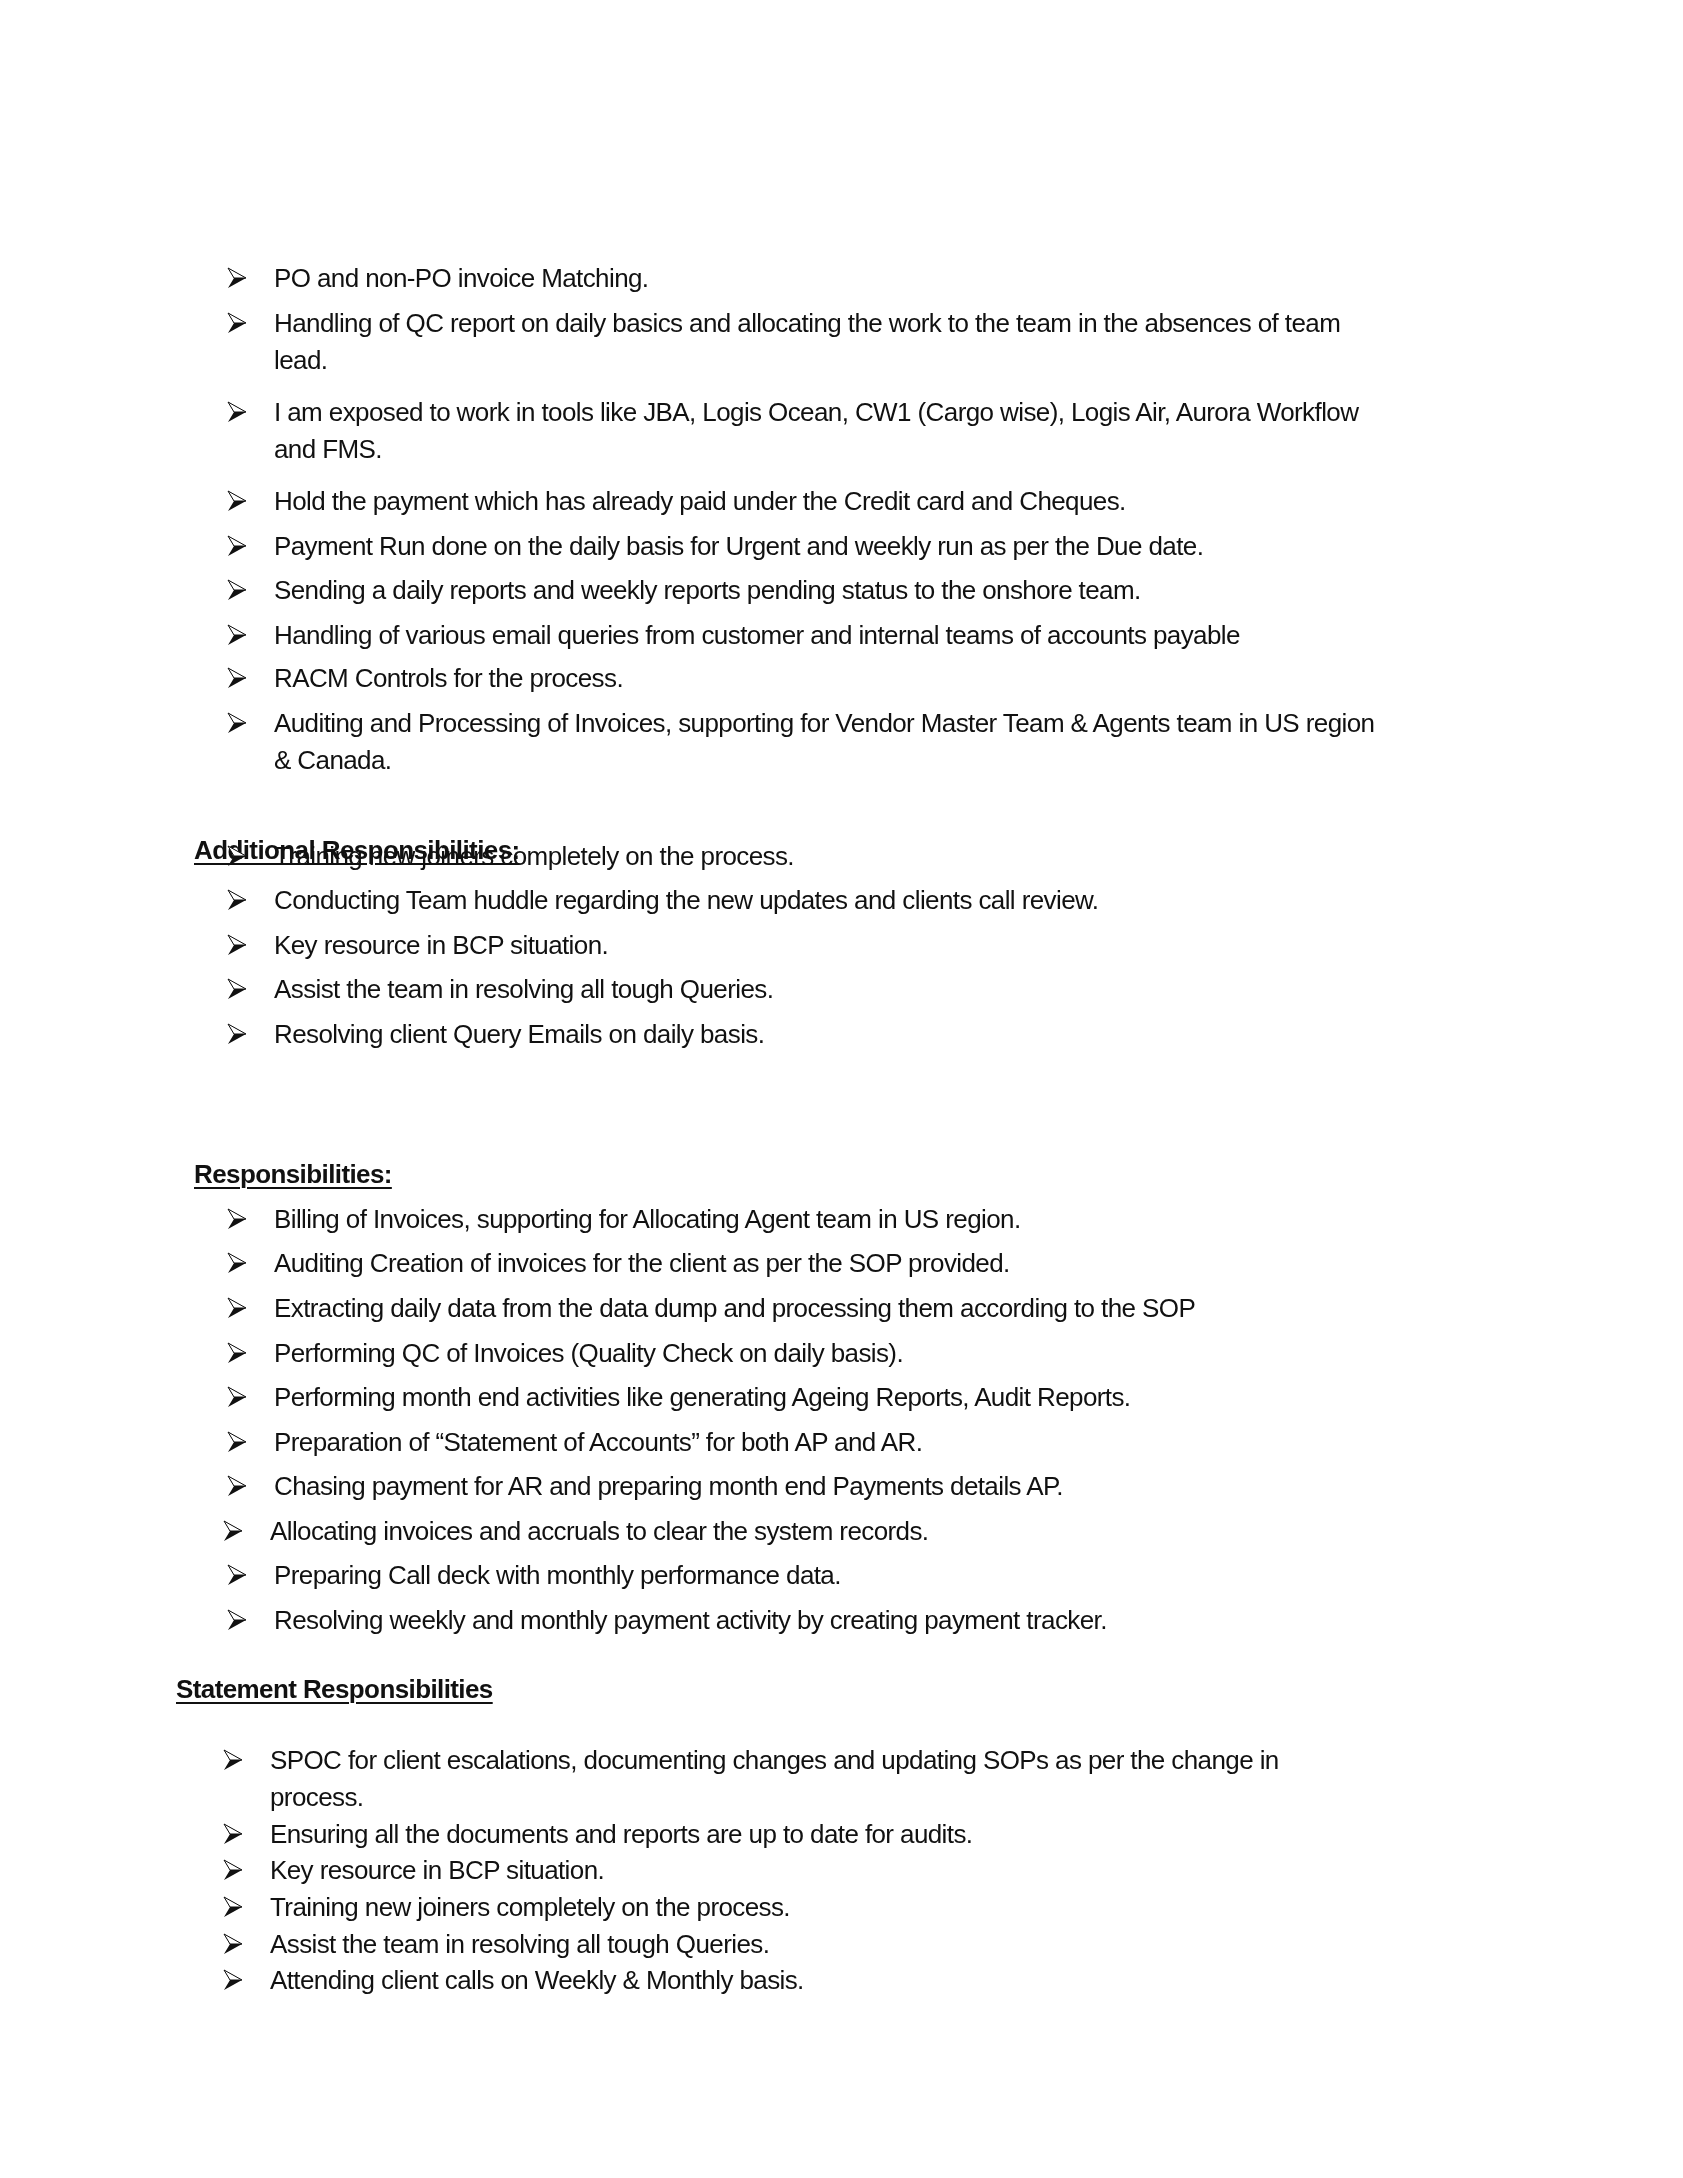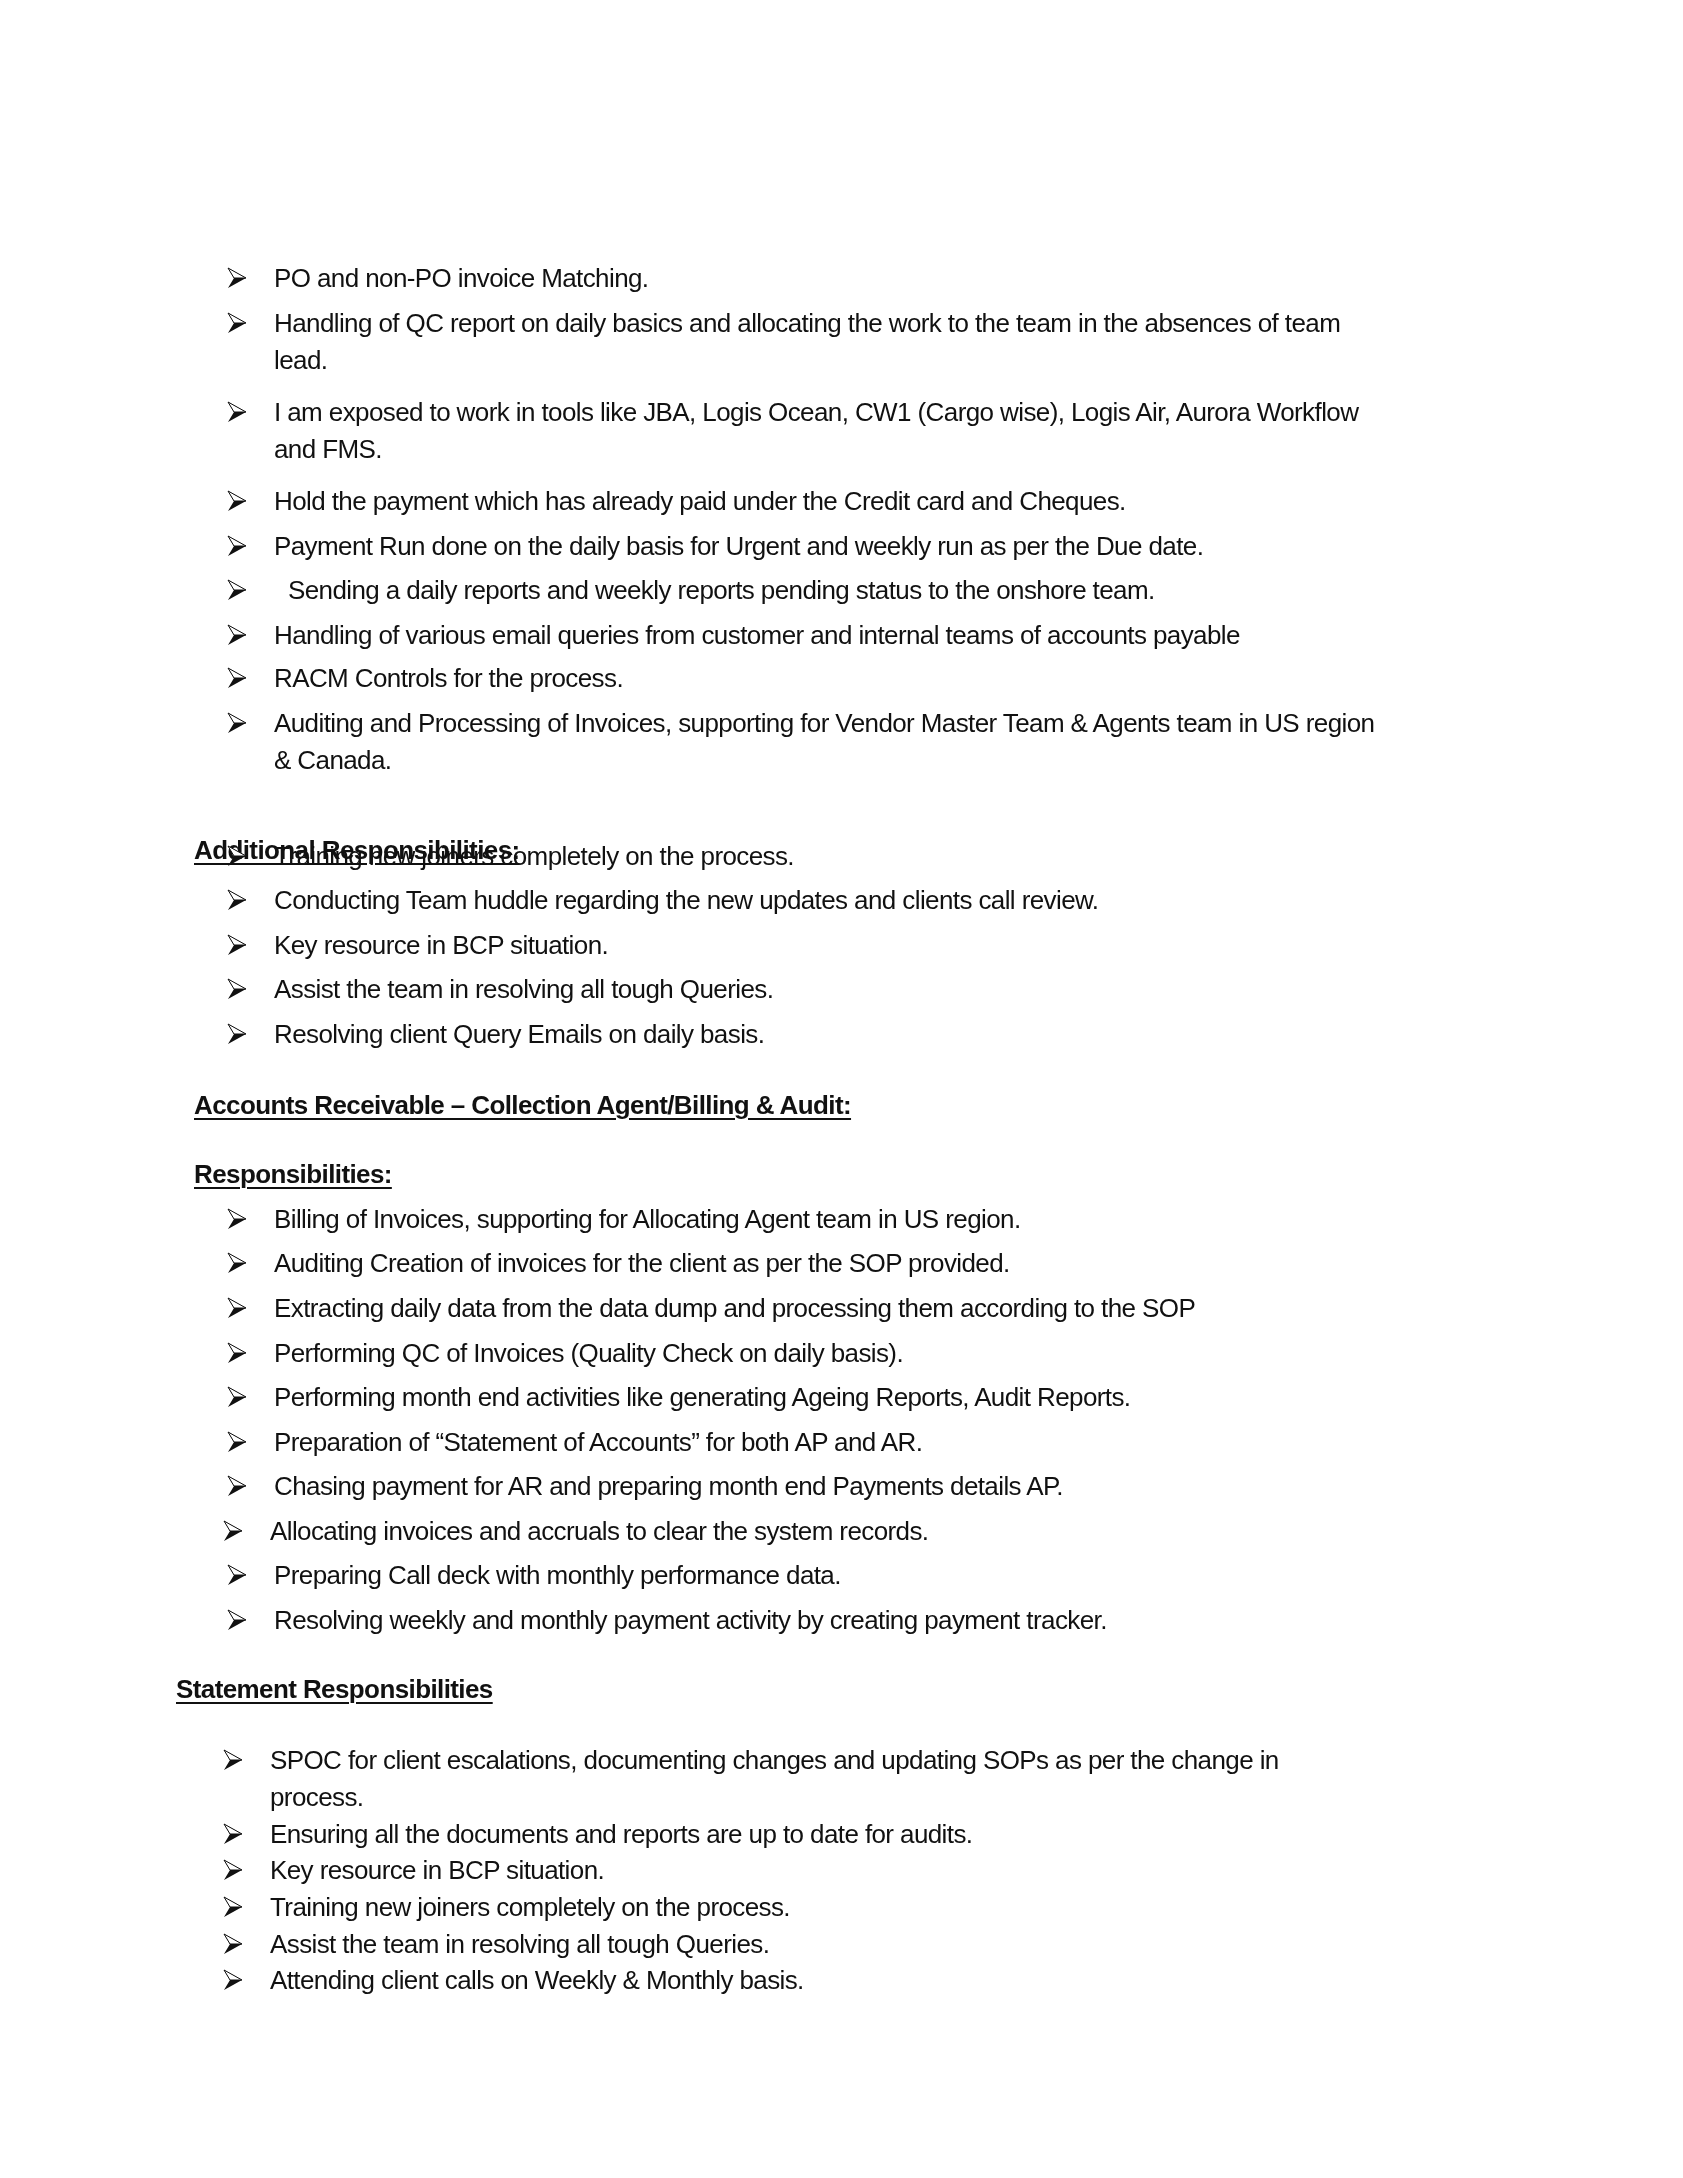--- a/index.html
+++ b/index.html
@@ -68,21 +68,21 @@
         </span>
       <span class="text" style="left:274px">Payment Run done on the daily basis for Urgent and weekly run as per the Due date.</span>
     </div>
     <div class="line" style="top:572px;left:0">
       <span class="bullet" style="left:227px;top:7px">
           <svg viewBox="0 0 20 22">
             <path d="M1 1 L19 11 L1 21 L7 11 Z" fill="#111"></path>
             <path d="M1 1 L19 11 L7 11 Z" fill="#fff" stroke="#111" stroke-width="1"></path>
           </svg>
         </span>
-      <span class="text" style="left:288px">Sending a daily reports and weekly reports pending status to the onshore team.</span>
+      <span class="text" style="left:274px">Sending a daily reports and weekly reports pending status to the onshore team.</span>
     </div>
     <div class="line" style="top:617px;left:0">
       <span class="bullet" style="left:227px;top:7px">
           <svg viewBox="0 0 20 22">
             <path d="M1 1 L19 11 L1 21 L7 11 Z" fill="#111"></path>
             <path d="M1 1 L19 11 L7 11 Z" fill="#fff" stroke="#111" stroke-width="1"></path>
           </svg>
         </span>
       <span class="text" style="left:274px">Handling of various email queries from customer and internal teams of accounts payable</span>
     </div>
@@ -149,21 +149,20 @@
       <span class="bullet" style="left:227px;top:7px">
           <svg viewBox="0 0 20 22">
             <path d="M1 1 L19 11 L1 21 L7 11 Z" fill="#111"></path>
             <path d="M1 1 L19 11 L7 11 Z" fill="#fff" stroke="#111" stroke-width="1"></path>
           </svg>
         </span>
       <span class="text" style="left:274px">Resolving client Query Emails on daily basis.</span>
     </div>
   </div>
 
-  <div class="heading" style="top:1087px;left:194px">Accounts Receivable – Collection Agent/Billing &amp; Audit:</div>
   <div class="heading" style="top:1156px;left:194px">Responsibilities:</div>
   <div>
     <div class="line" style="top:1201px;left:0">
       <span class="bullet" style="left:227px;top:7px">
           <svg viewBox="0 0 20 22">
             <path d="M1 1 L19 11 L1 21 L7 11 Z" fill="#111"></path>
             <path d="M1 1 L19 11 L7 11 Z" fill="#fff" stroke="#111" stroke-width="1"></path>
           </svg>
         </span>
       <span class="text" style="left:274px">Billing of Invoices, supporting for Allocating Agent team in US region.</span>

